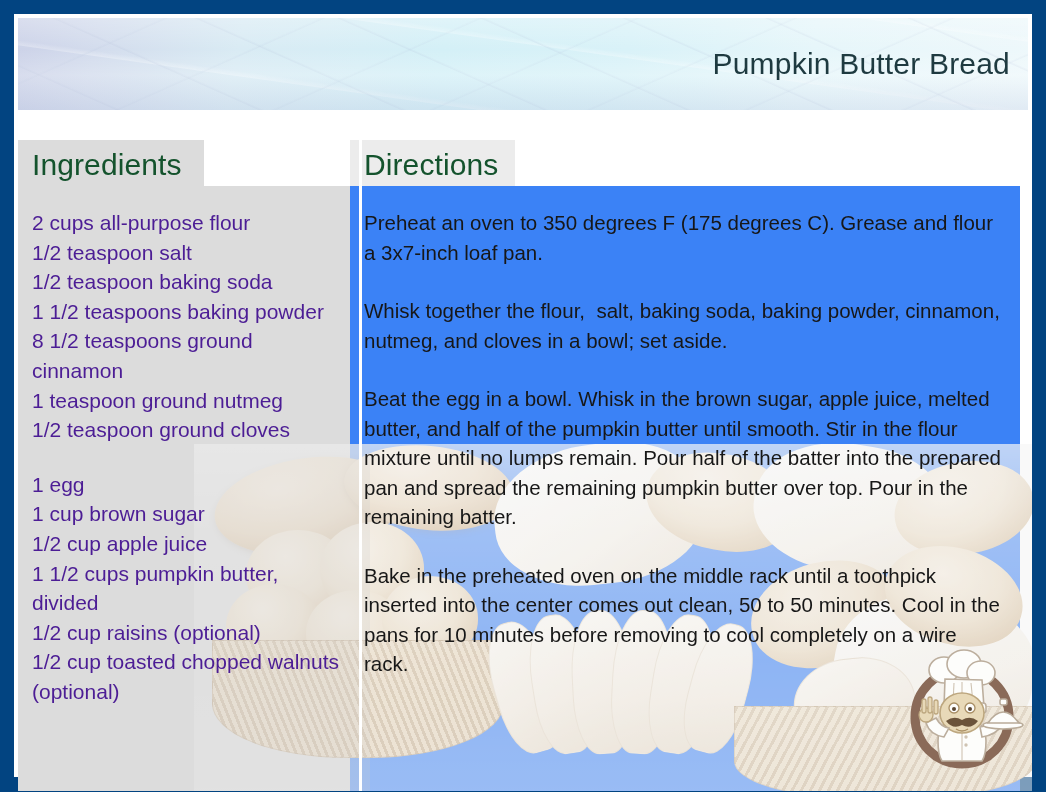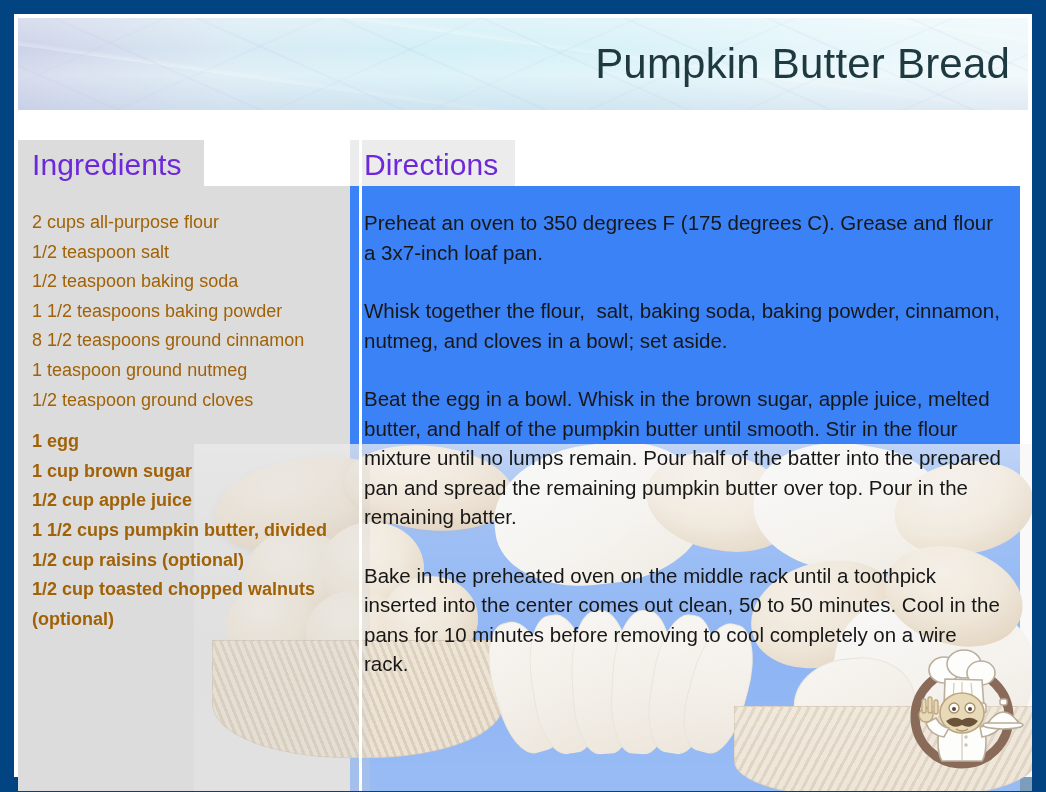--- a/index.html
+++ b/index.html
@@ -82,21 +82,21 @@
       rgba(255,255,255,0) 34%,
       rgba(255,255,255,.22) 62%,
       rgba(188,198,224,.28) 100%);
     pointer-events: none;
   }
   .banner-title {
     position: absolute;
     right: 18px;
     top: 50%;
     transform: translateY(-50%);
-    font-size: 42px;
+    font-size: 30px;
     line-height: 1.05;
     color: #1e3a40;
     letter-spacing: .2px;
     white-space: nowrap;
   }
 
   
   .col {
     position: absolute;
     top: 126px;
@@ -105,21 +105,21 @@
   .col-directions  { left: 336px; width: 670px; }
 
   .tab {
     position: relative;
     height: 46px;
     box-sizing: border-box;
     padding: 3px 22px 0 14px;
     display: flex;
     align-items: center;
     font-size: 30px;
-    color: #6d28d9;
+    color: #14532d;
     letter-spacing: .1px;
   }
   .tab-ingredients { width: 186px; background: #dcdcdc; }
   .tab-directions  { width: 165px; background: #ececec; }
 
   .panel {
     position: relative;
     box-sizing: border-box;
     padding: 22px 14px 14px 14px;
     overflow: hidden;
@@ -131,25 +131,25 @@
   }
   .panel-directions {
     width: 670px;
     height: 605px;
     background: #3b82f6;
   }
 
   .ing-list {
     position: relative;
     z-index: 3;
-    font-size: 18px;
+    font-size: 21px;
     line-height: 29.6px;
-    color: #a16207;
-  }
-  .ing-group + .ing-group { margin-top: 12px; font-weight: bold; }
+    color: #4c1d95;
+  }
+  .ing-group + .ing-group { margin-top: 25px; }
   .ing-item { white-space: pre-wrap; }
 
   .dir-body {
     position: relative;
     z-index: 3;
     font-size: 20.5px;
     line-height: 29.5px;
     color: #171717;
   }
   .dir-para { margin: 0; white-space: pre-wrap; }

